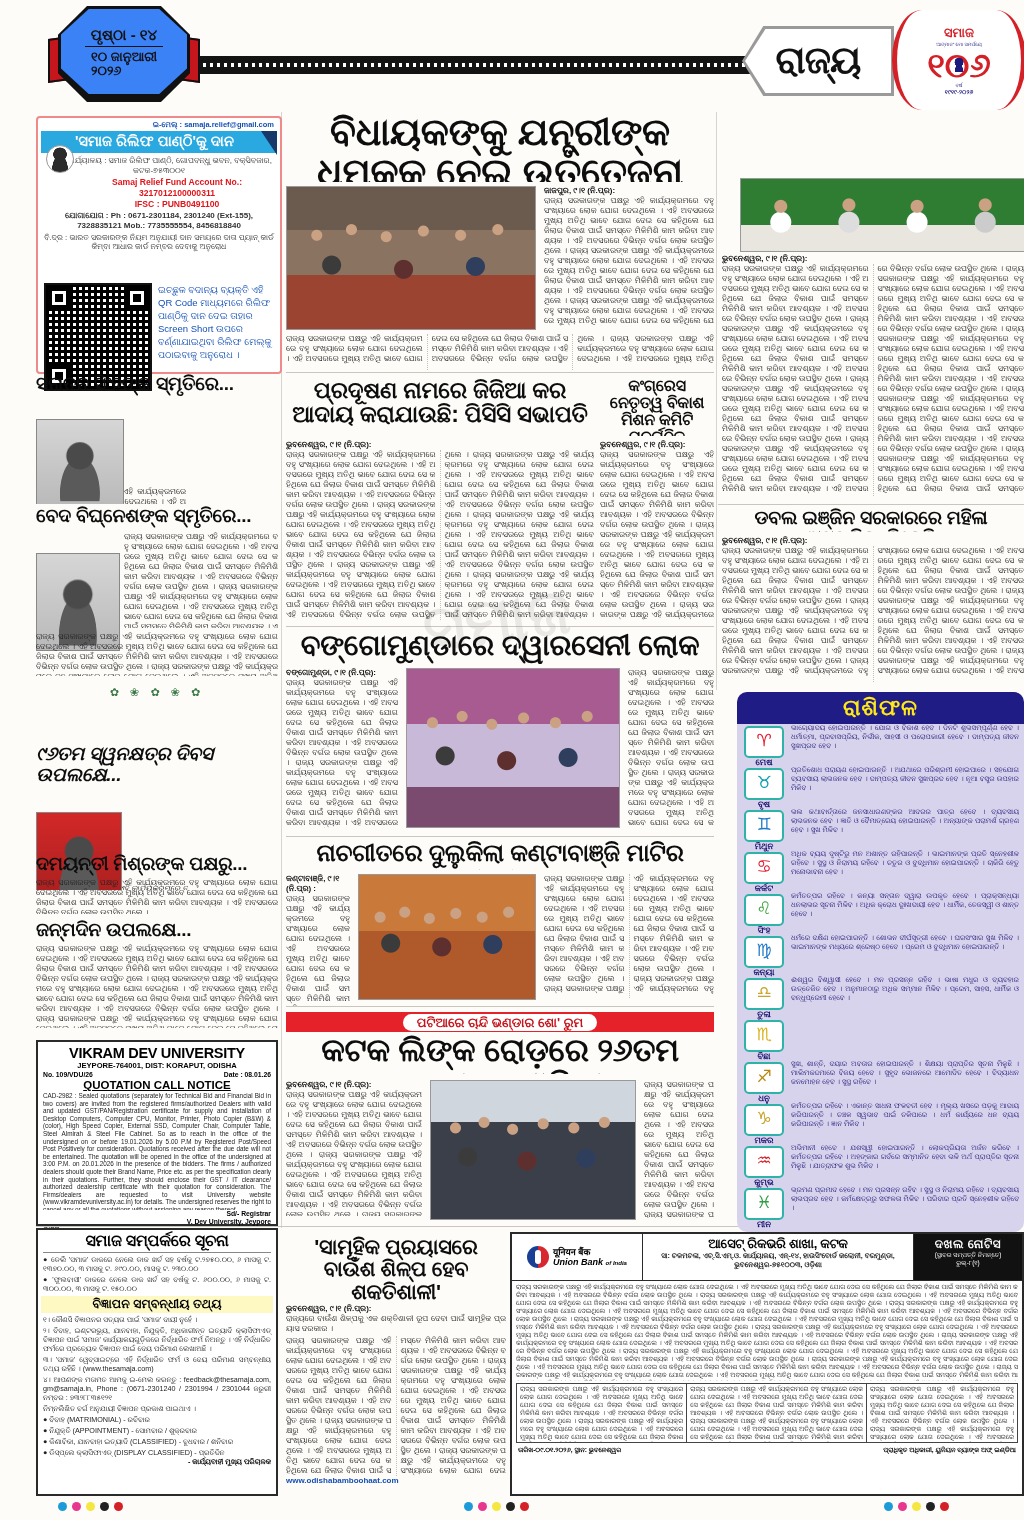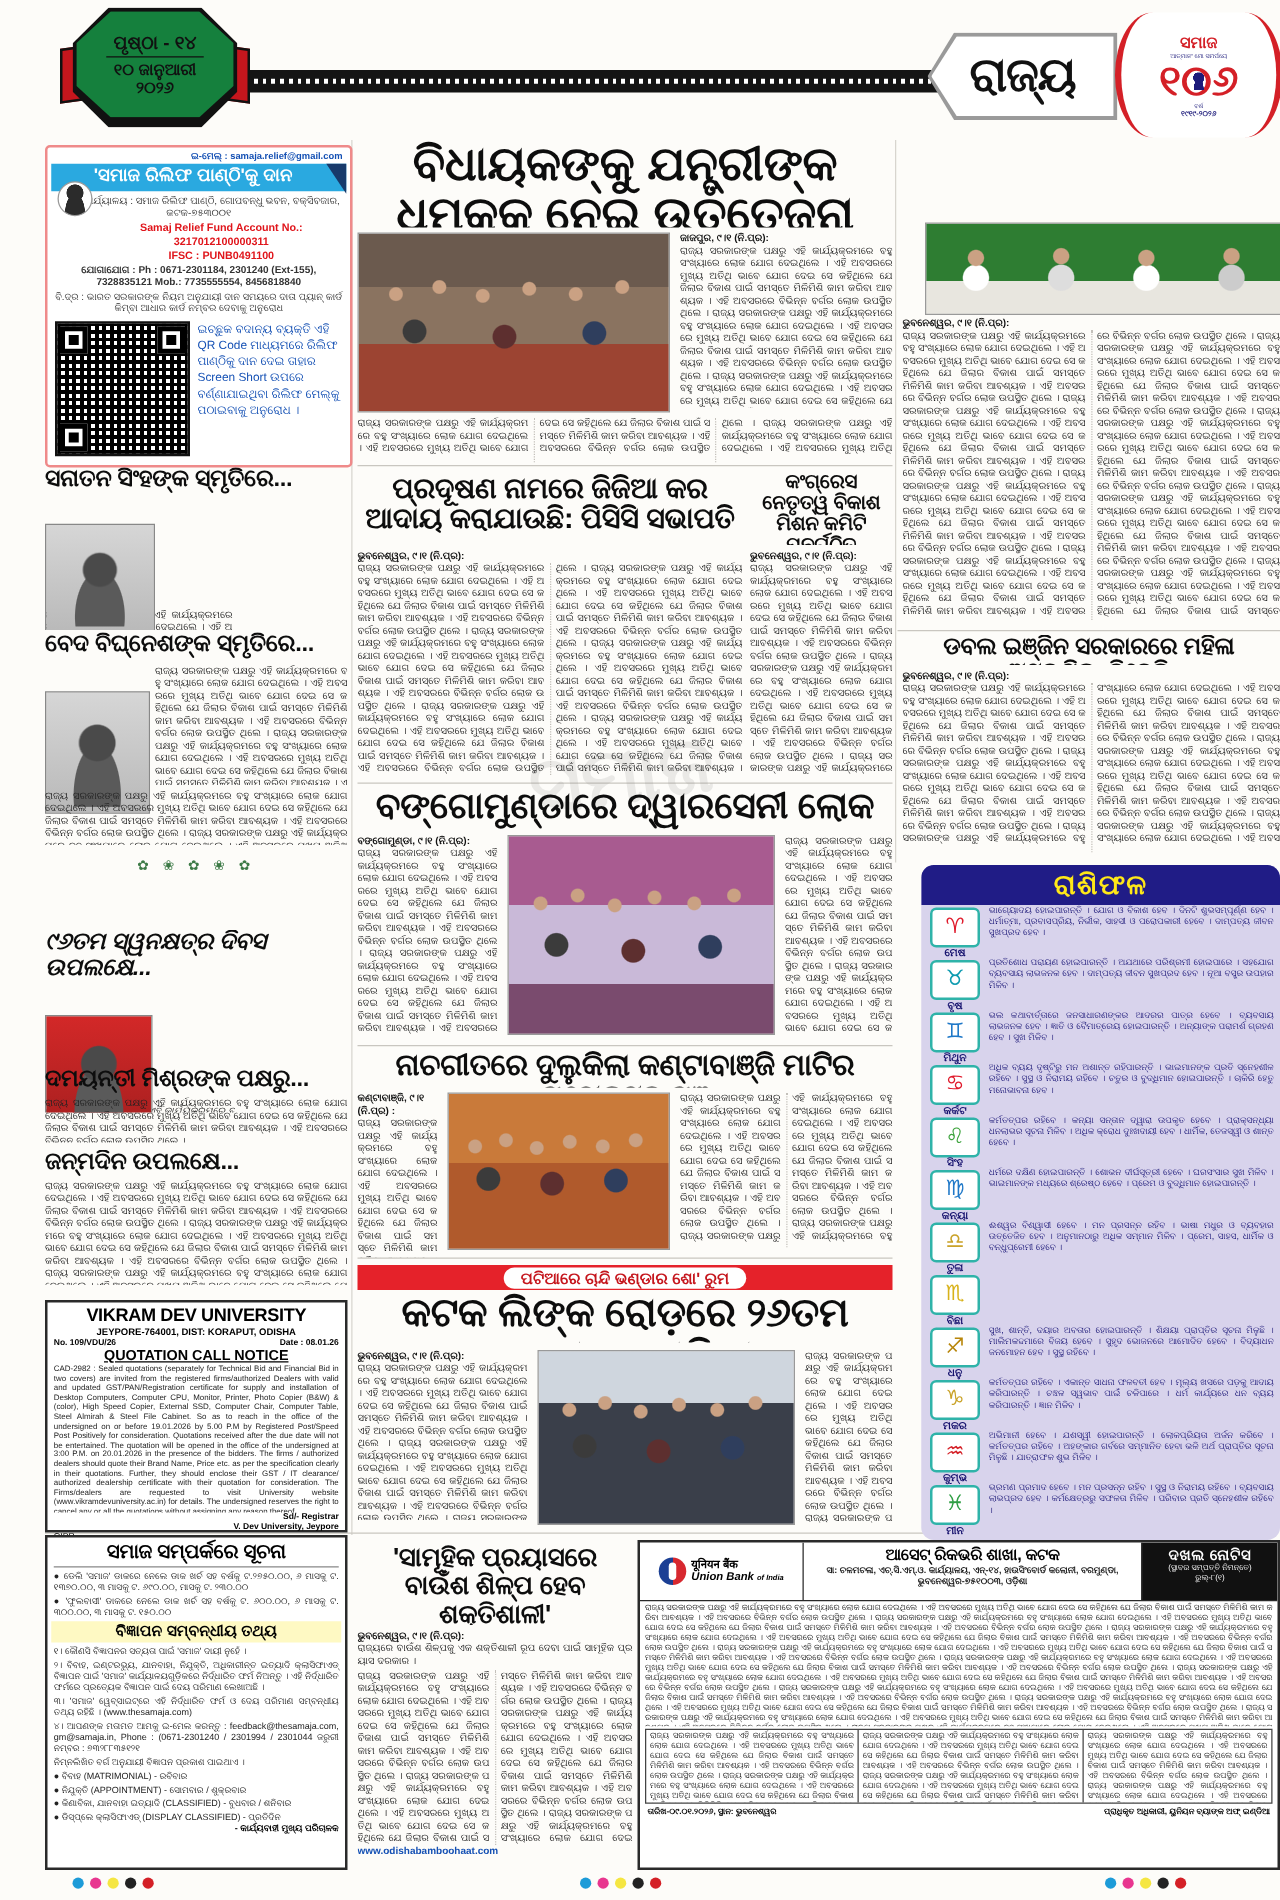--- a/index.html
+++ b/index.html
@@ -14,25 +14,25 @@
   .cols3{column-count:3;column-gap:9px;column-rule:1px dotted #c3c0ba;}
   .dl{font-size:8px;font-weight:bold;color:#111;line-height:10px;}
   .sec-title{font-weight:bold;color:#0d0d0d;font-size:19px;line-height:1.1;letter-spacing:-.3px;}
   .vrule{width:1px;background:#d8d5cf;}
   .hrule{height:1px;background:#c9c6c0;}
   
   .badge-wrap{left:48px;top:6px;width:152px;height:96px;}
   .ribbon{position:absolute;background:#c5161d;border:2px solid #111;}
   .badge-outer{position:absolute;left:10px;top:0;width:132px;height:96px;background:#111;
     clip-path:polygon(22% 0,78% 0,100% 30%,100% 70%,78% 100%,22% 100%,0 70%,0 30%);}
-  .badge-inner{position:absolute;left:13px;top:3px;width:126px;height:85px;background:#15803d;
+  .badge-inner{position:absolute;left:13px;top:3px;width:126px;height:85px;background:#3b82f6;
     clip-path:polygon(22% 0,78% 0,100% 30%,100% 70%,78% 100%,22% 100%,0 70%,0 30%);
     display:flex;flex-direction:column;align-items:center;justify-content:center;}
   .badge-inner .l1{font-size:15px;font-weight:bold;color:#111;border-bottom:1.5px solid #111;padding:0 6px 2px;}
-  .badge-inner .l2{font-size:13px;font-weight:bold;color:#111;margin-top:3px;line-height:1.05;text-align:center;}
+  .badge-inner .l2{font-size:13px;font-weight:bold;color:#111;margin-top:3px;line-height:1.05;text-align:left;}
   .topbar{left:150px;top:56px;width:628px;height:18px;background:#141414;}
   .topbar .dots-line{position:absolute;left:4px;right:4px;top:7px;height:4px;
     background:repeating-linear-gradient(90deg,#fff 0 3px,transparent 3px 7px);}
   .state-outer{left:742px;top:26px;width:152px;height:70px;background:#9a9a9a;
     clip-path:polygon(0 50%,14% 0,100% 0,100% 100%,14% 100%);}
   .state-inner{left:745px;top:29px;width:146px;height:64px;background:#fff;
     clip-path:polygon(0 50%,14% 0,100% 0,100% 100%,14% 100%);
     display:flex;align-items:center;justify-content:center;font-size:38px;font-weight:bold;color:#111;letter-spacing:-1px;}
   .logo106{left:892px;top:10px;width:124px;height:100px;border-left:5px solid #d42027;border-right:5px solid #d42027;
     border-radius:30px/50px;display:flex;flex-direction:column;align-items:center;justify-content:center;background:#fff;}
@@ -48,21 +48,21 @@
   .relief .band{position:relative;margin:0 3px;background:#2aa9e0;color:#fff;font-weight:bold;font-size:14.5px;
     padding:3px 4px 3px 34px;line-height:1.1;}
   .relief .band .tri{position:absolute;right:0;top:0;width:0;height:0;border-top:24px solid #173a6b;border-left:16px solid transparent;}
   .portrait{position:absolute;left:5px;top:14px;width:26px;height:26px;border-radius:50%;background:
     radial-gradient(circle at 50% 32%,#2b2b2b 30%,transparent 32%),
     radial-gradient(ellipse at 50% 92%,#2b2b2b 42%,transparent 44%),#fff;border:1px solid #999;}
   .relief .addr{font-size:8px;color:#333;text-align:center;line-height:10px;padding:3px 6px 1px;}
   .relief .acct{font-size:8.6px;color:#e0151b;font-weight:bold;text-align:center;line-height:11px;margin-left:36px;}
   .relief .ph{font-size:8px;color:#333;font-weight:bold;text-align:center;line-height:10px;padding:1px 4px;}
   .relief .note{font-size:7.8px;color:#333;text-align:center;line-height:9.5px;padding:1px 6px;}
-  .qrrow{display:flex;gap:6px;padding:4px 6px;}
+  .qrrow{display:flex;gap:6px;padding:4px 6px;margin-top:26px;}
   .qr{width:104px;height:104px;border:2px solid #111;position:relative;background:
     repeating-linear-gradient(90deg,#000 0 3px,transparent 3px 6px),
     repeating-linear-gradient(0deg,#000 0 3px,#fff 3px 6px);}
   .qr i{position:absolute;width:22px;height:22px;background:#fff;border:4px solid #000;box-sizing:border-box;}
   .qr i::after{content:"";position:absolute;left:3px;top:3px;width:8px;height:8px;background:#000;}
   .qr .c1{left:2px;top:2px;} .qr .c2{right:2px;top:2px;} .qr .c3{left:2px;bottom:2px;}
   .qrcap{flex:1;font-size:9.5px;line-height:13px;color:#1450b4;}
   
   .obit-photo{background:linear-gradient(#d6d6d6,#b9b9b9);border:1px solid #888;position:relative;}
   .obit-photo::after{content:"";position:absolute;left:50%;top:58%;width:70%;height:74%;transform:translate(-50%,-50%);

